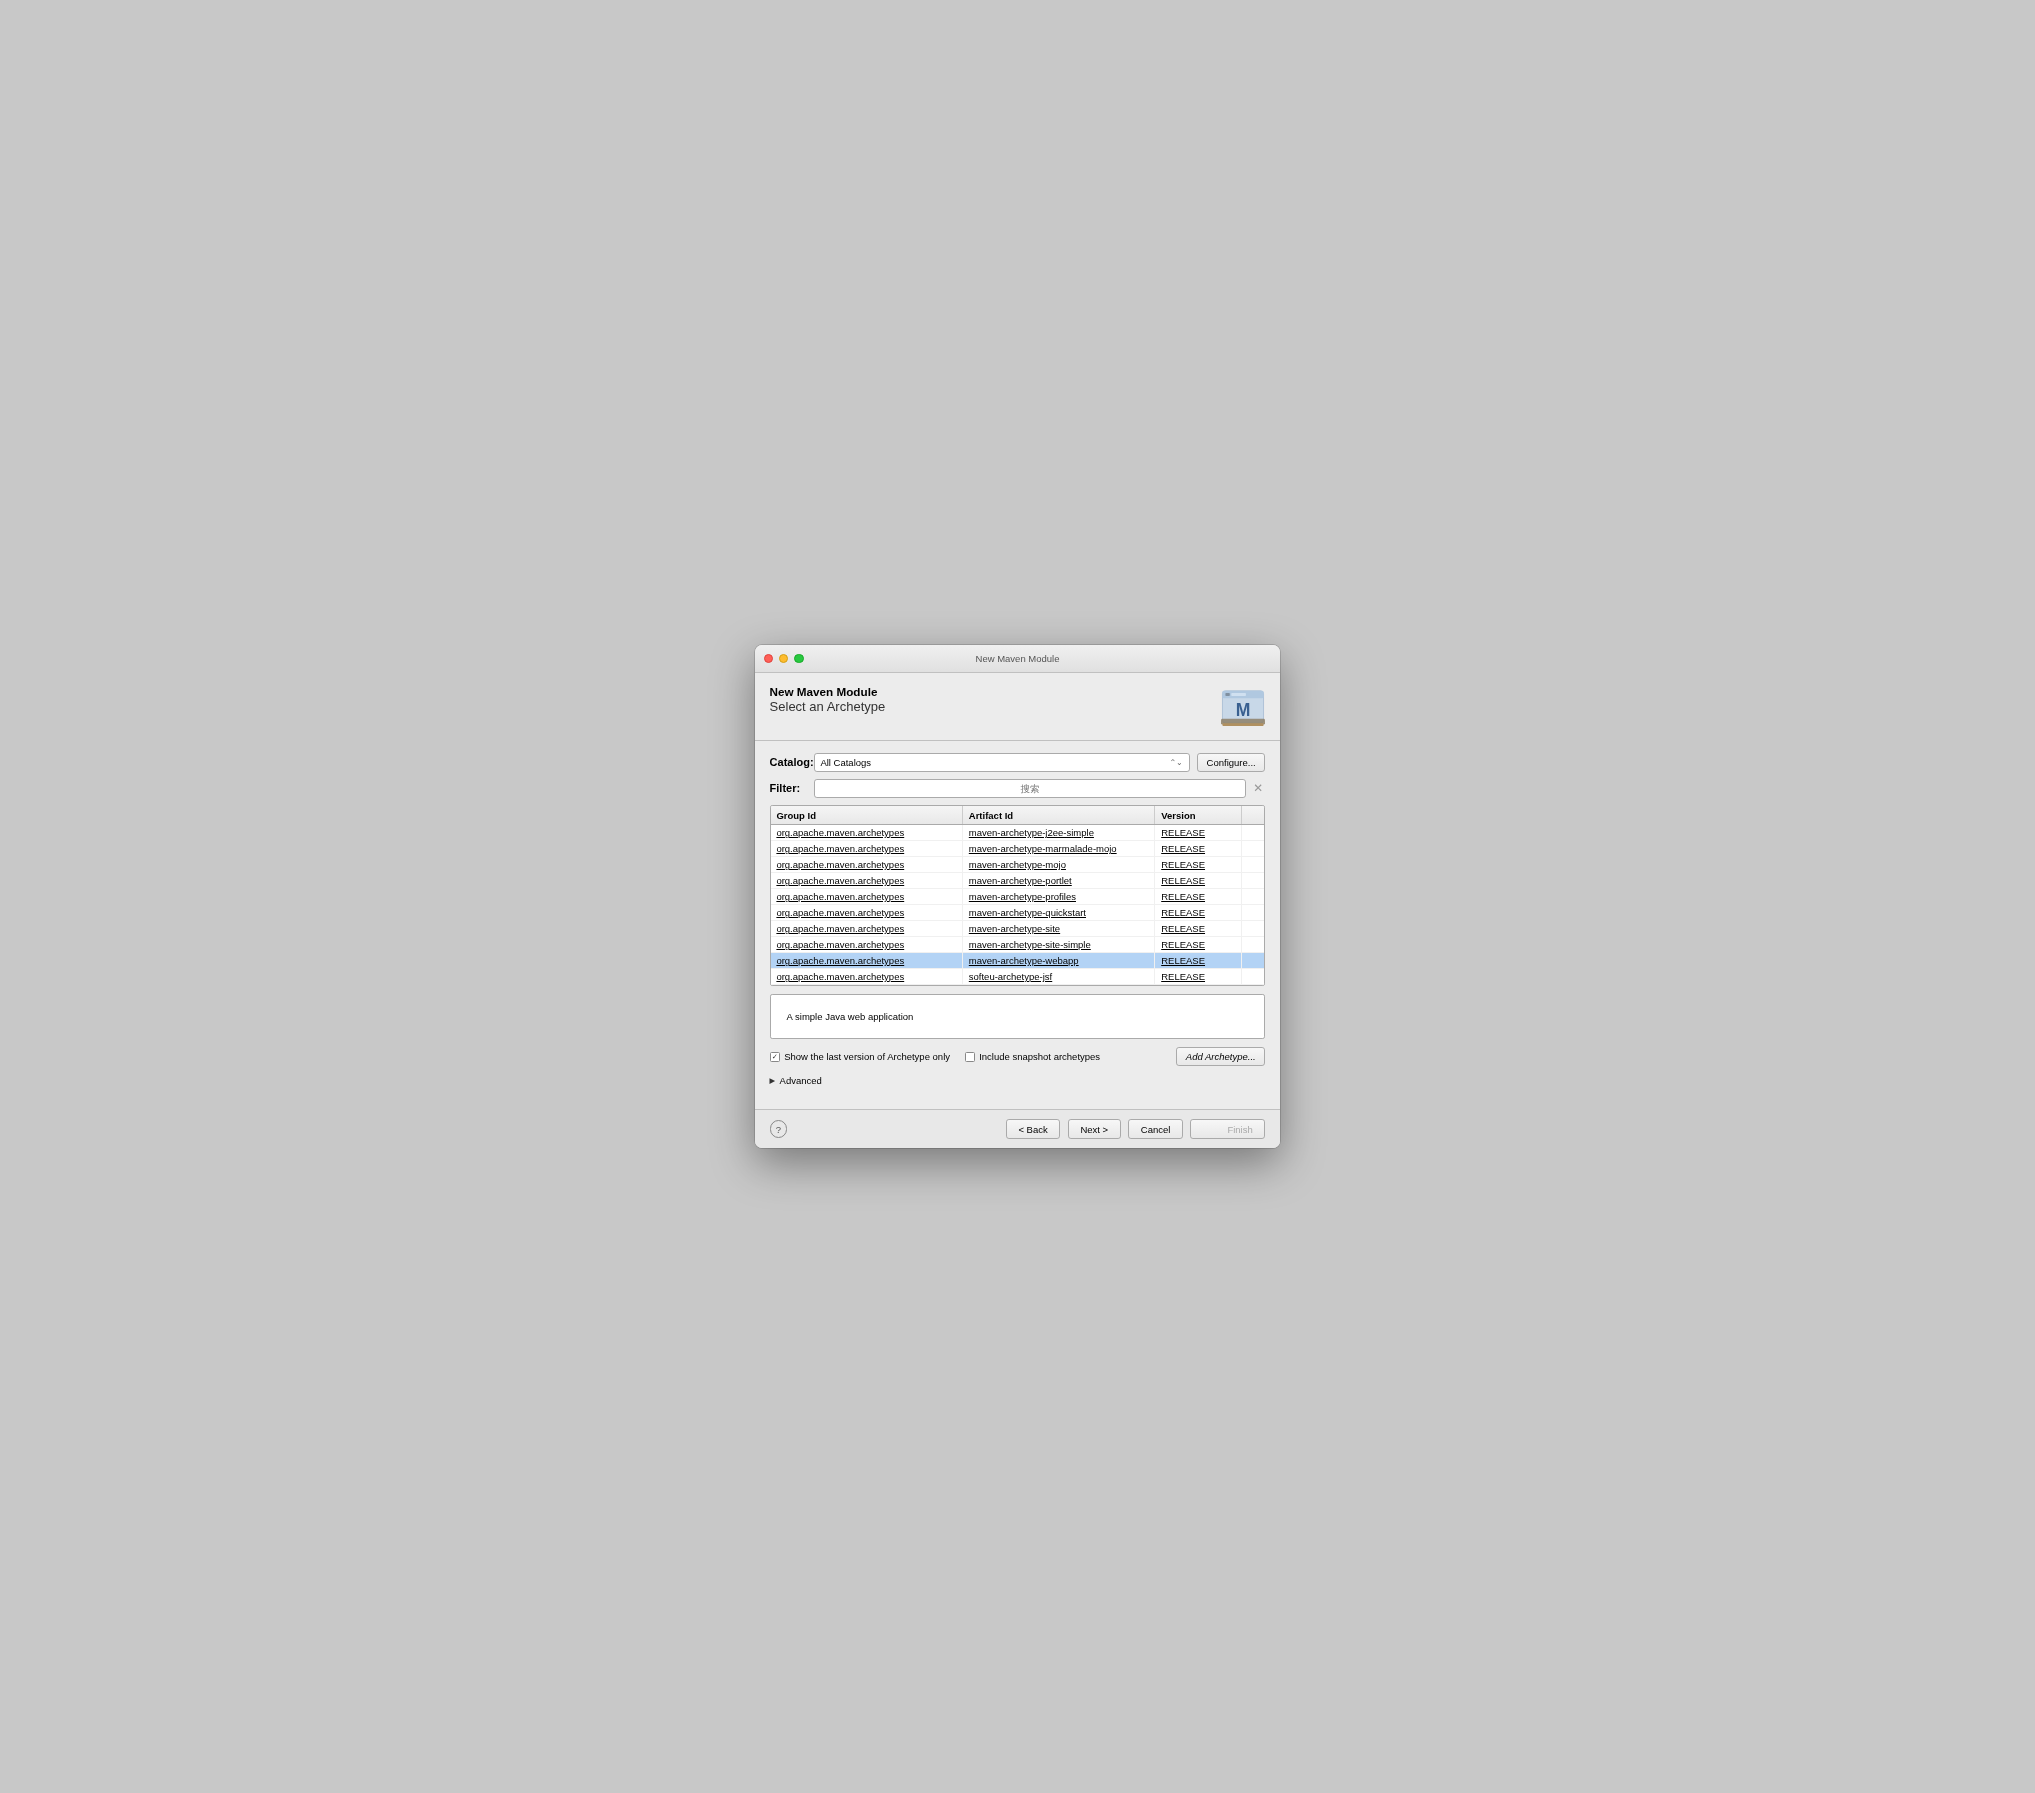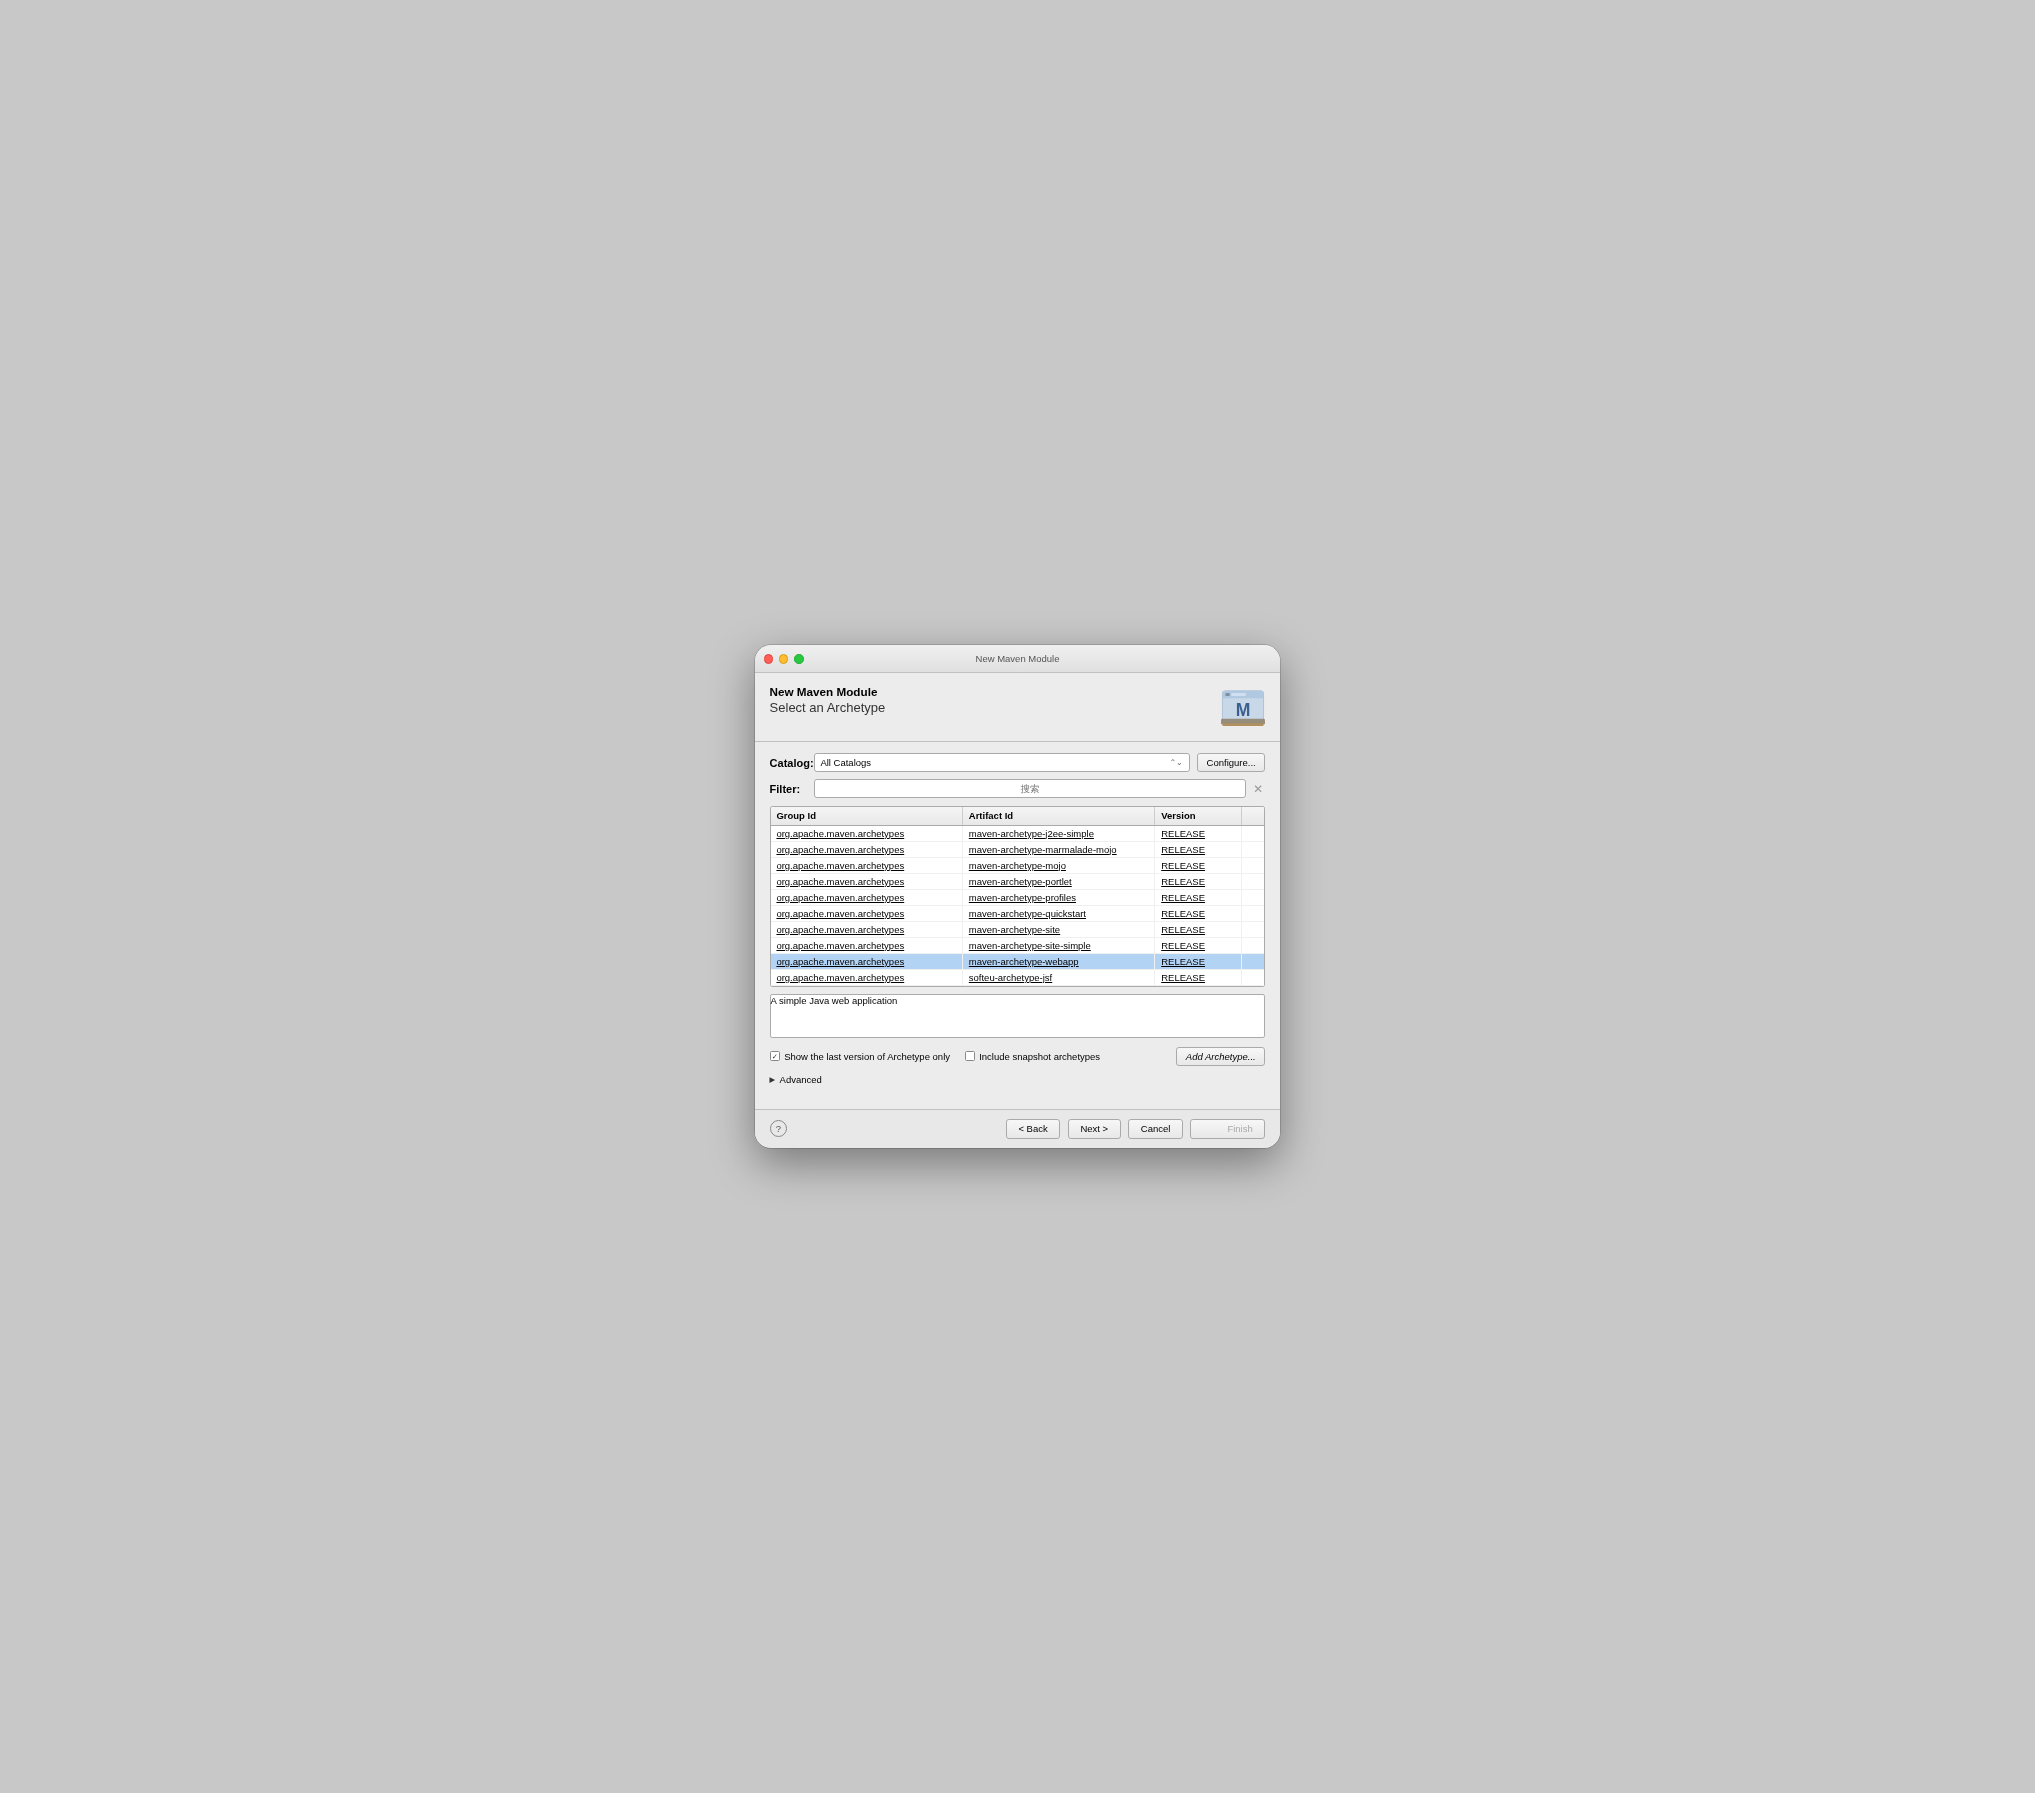--- a/index.html
+++ b/index.html
@@ -14,21 +14,21 @@
       justify-content: center;
       align-items: center;
       min-height: 100vh;
       font-family: -apple-system, BlinkMacSystemFont, 'Helvetica Neue', Arial, sans-serif;
       font-size: 9.5px;
     }
 
     .window {
       width: 525px;
       background: #ececec;
-      border-radius: 16px;
+      border-radius: 7px;
       box-shadow: 0 14.6px 44px rgba(0,0,0,0.4), 0 0 0 0.7px rgba(0,0,0,0.2);
       overflow: hidden;
     }
 
     .title-bar {
       background: linear-gradient(to bottom, #f0f0f0, #e0e0e0);
       height: 28px;
       display: flex;
       align-items: center;
       justify-content: center;
@@ -218,21 +218,21 @@
 
     .table-cell:last-child {
       border-right: none;
     }
 
     .description-box {
       border: 0.7px solid #aaa;
       border-radius: 2.2px;
       background: #fff;
       min-height: 44px;
-      padding: 0;
+      padding: 16px;
       margin-bottom: 8.7px;
       font-size: 9.5px;
       color: #000;
     }
 
     .checkbox-row {
       display: flex;
       align-items: center;
       gap: 14.6px;
       margin-bottom: 8.7px;

